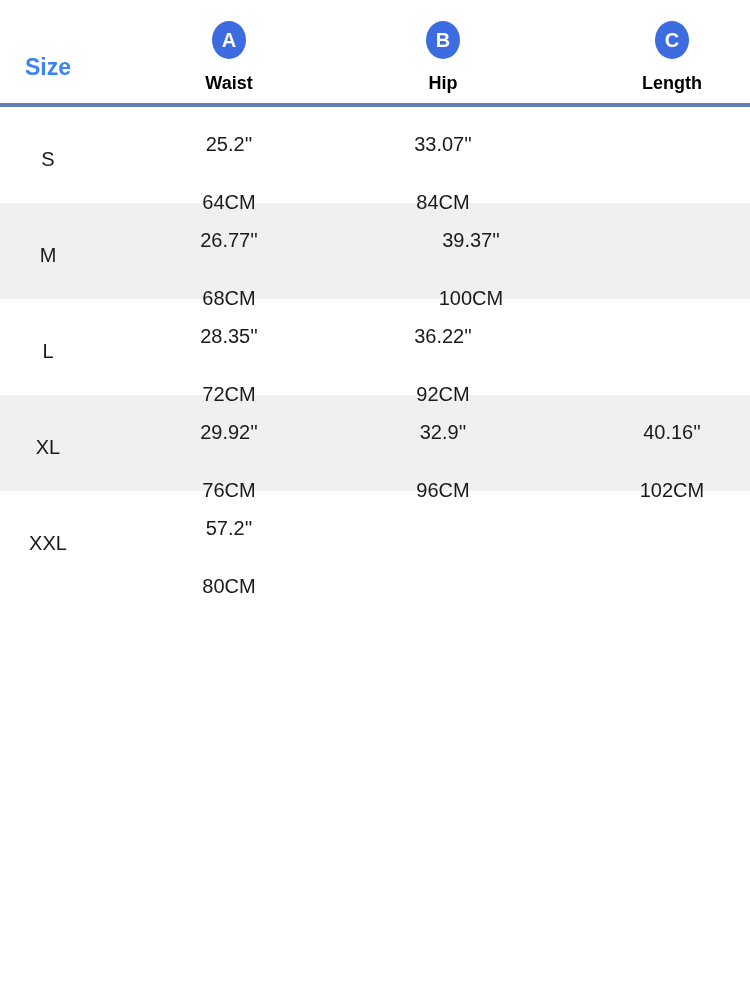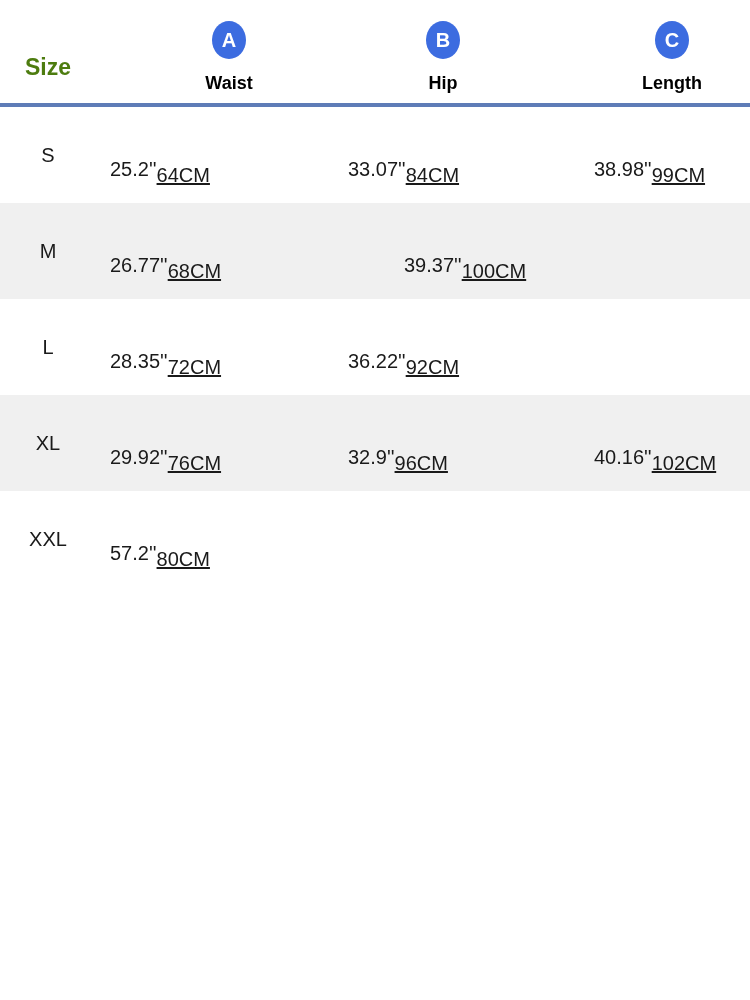--- a/index.html
+++ b/index.html
@@ -18,21 +18,21 @@
     width:750px;
   }
   
   .header-row {
     height:107px;
     border-bottom:4px solid #5e7cb7;
   }
   .size-header {
     display:flex; align-items:flex-end; justify-content:center;
     padding-right:14px; padding-bottom:22px;
-    font-size:23px; font-weight:bold; color:#4d7c0f;
+    font-size:23px; font-weight:bold; color:#3b82f6;
   }
   .col-header {
     display:flex; flex-direction:column; align-items:center;
     padding-top:21px;
   }
   .badge {
     width:34px; height:38px; border-radius:50%;
     background:#3c6ce0; color:#ffffff;
     font-size:20px; font-weight:bold;
     display:flex; align-items:center; justify-content:center;
@@ -45,26 +45,26 @@
   }
   
   .row { height:96px; }
   .row.alt { background:#f0f0f0; }
   .size-cell {
     display:flex; align-items:center; justify-content:center;
     padding-right:14px;
     font-size:20px;
   }
   .measure-cell {
-    display:flex; flex-direction:row; align-items:center;
+    display:flex; flex-direction:column; align-items:center;
     padding-top:27px;
     font-size:20px;
   }
   .measure-cell .val { line-height:20px; }
-  .measure-cell .cm { margin-top:12px;text-decoration:underline; }
+  .measure-cell .cm { margin-top:38px; }
   
   .col-length { padding-left:56px; }
 </style>
 </head>
 <body>
 
 <div class="sheet">
 
   <div class="grid-row header-row">
     <div class="size-header">Size</div>
@@ -84,24 +84,20 @@
 
   <div class="grid-row row">
     <div class="size-cell">S</div>
     <div class="measure-cell">
       <div class="val">25.2''</div>
       <div class="val cm">64CM</div>
     </div>
     <div class="measure-cell">
       <div class="val">33.07''</div>
       <div class="val cm">84CM</div>
-    </div>
-    <div class="measure-cell col-length">
-      <div class="val">38.98''</div>
-      <div class="val cm">99CM</div>
     </div>
   </div>
 
   <div class="grid-row row alt">
     <div class="size-cell">M</div>
     <div class="measure-cell">
       <div class="val">26.77''</div>
       <div class="val cm">68CM</div>
     </div>
     <div class="measure-cell col-length">

